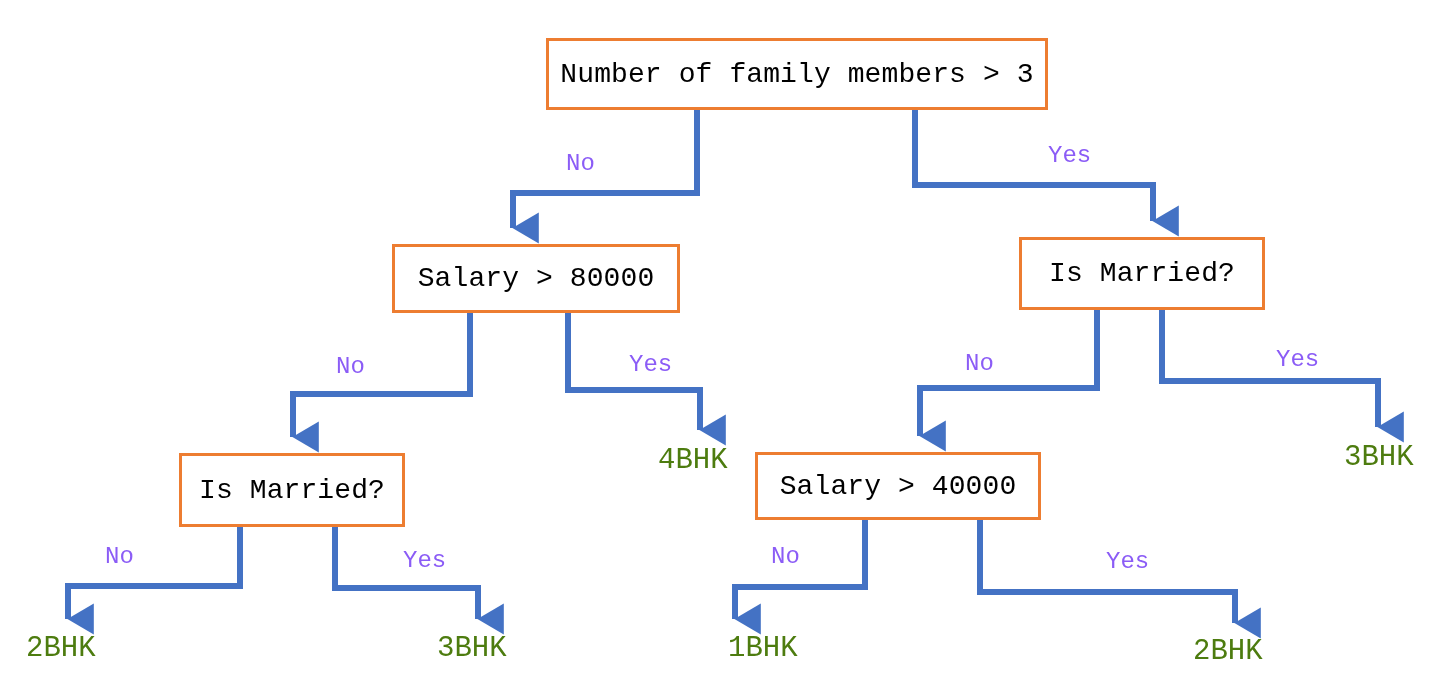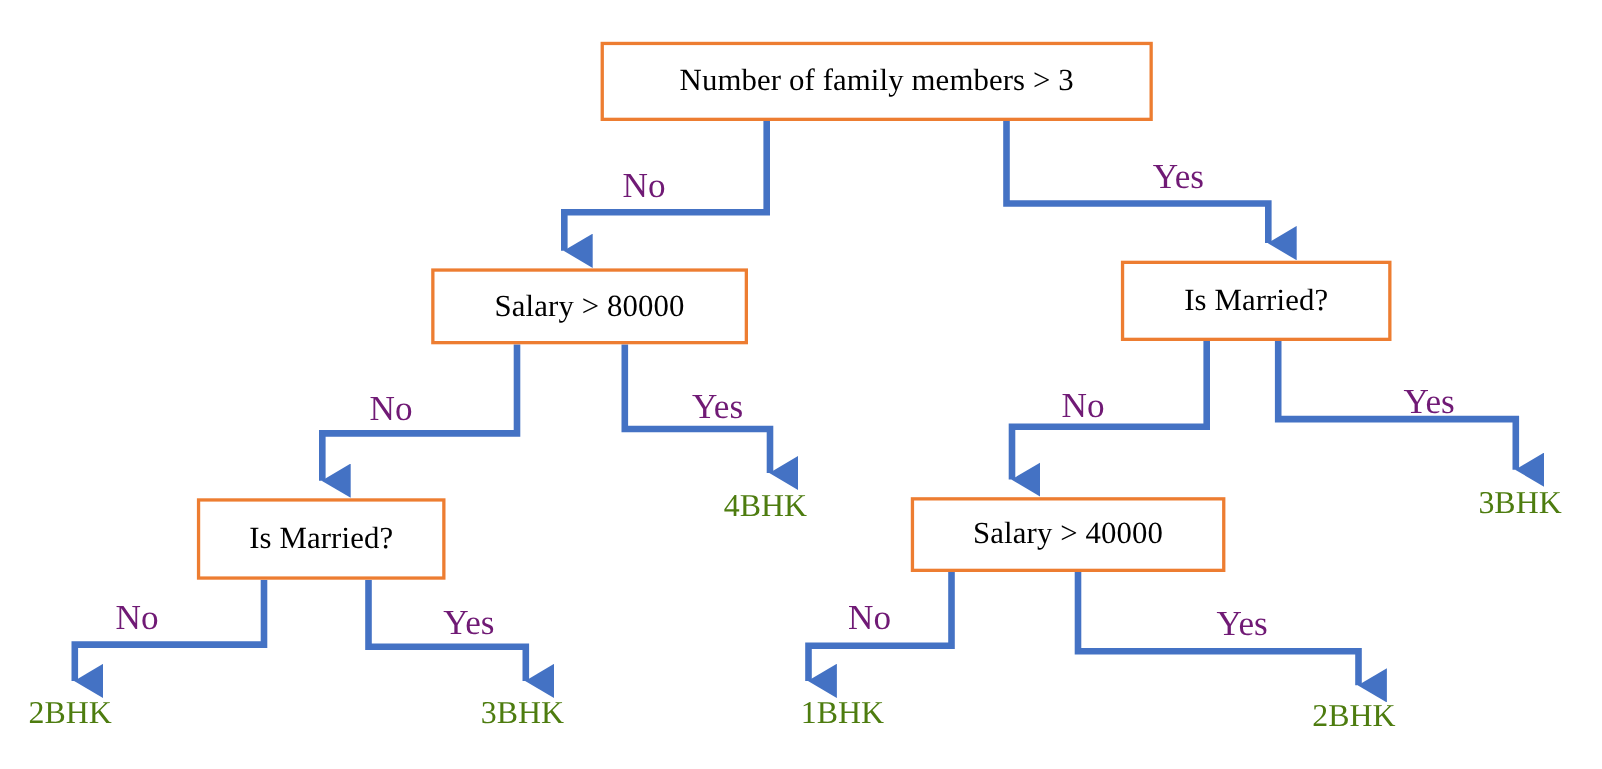--- a/index.html
+++ b/index.html
@@ -6,21 +6,21 @@
     margin: 0;
     padding: 0;
     background: #ffffff;
   }
   #canvas {
     position: relative;
     width: 1456px;
     height: 672px;
     background: #ffffff;
     overflow: hidden;
-    font-family: Liberation Serif, serif;
+    font-family: Liberation Mono, monospace;
     text-align: center;
   }
   #edges {
     position: absolute;
     left: 0;
     top: 0;
     width: 1456px;
     height: 699px;
   }
   .node-box {
@@ -40,22 +40,22 @@
   .leaf-label {
     position: absolute;
     color: #4d7c0f;
     font-size: 29px;
     font-weight: 400;
     white-space: nowrap;
     line-height: 1;
   }
   .edge-label {
     position: absolute;
-    color: #701a75;
-    font-size: 32px;
+    color: #8b5cf6;
+    font-size: 24px;
     font-weight: 400;
     white-space: nowrap;
     line-height: 1;
   }
 </style>
 </head>
 <body>
 
 <div id="canvas">
 
@@ -85,21 +85,21 @@
       </div>
       <div class="node-box" style="left: 392px; top: 244px; width: 288px; height: 69px; border-color: rgb(237, 125, 49);">
         <span>Salary &gt; 80000</span>
       </div>
       <div class="node-box" style="left: 1019px; top: 237px; width: 246px; height: 73px; border-color: rgb(237, 125, 49);">
         <span>Is Married?</span>
       </div>
       <div class="node-box" style="left: 179px; top: 453px; width: 226px; height: 74px; border-color: rgb(237, 125, 49);">
         <span>Is Married?</span>
       </div>
-      <div class="node-box" style="left: 828px; top: 452px; width: 286px; height: 68px; border-color: rgb(237, 125, 49);">
+      <div class="node-box" style="left: 755px; top: 452px; width: 286px; height: 68px; border-color: rgb(237, 125, 49);">
         <span>Salary &gt; 40000</span>
       </div>
     </div>
   <div id="leaves-layer">
       <div class="leaf-label" style="left: 658px; top: 446px;">4BHK</div>
       <div class="leaf-label" style="left: 1344px; top: 443px;">3BHK</div>
       <div class="leaf-label" style="left: 26px; top: 634px;">2BHK</div>
       <div class="leaf-label" style="left: 437px; top: 634px;">3BHK</div>
       <div class="leaf-label" style="left: 728px; top: 634px;">1BHK</div>
       <div class="leaf-label" style="left: 1193px; top: 637px;">2BHK</div>

